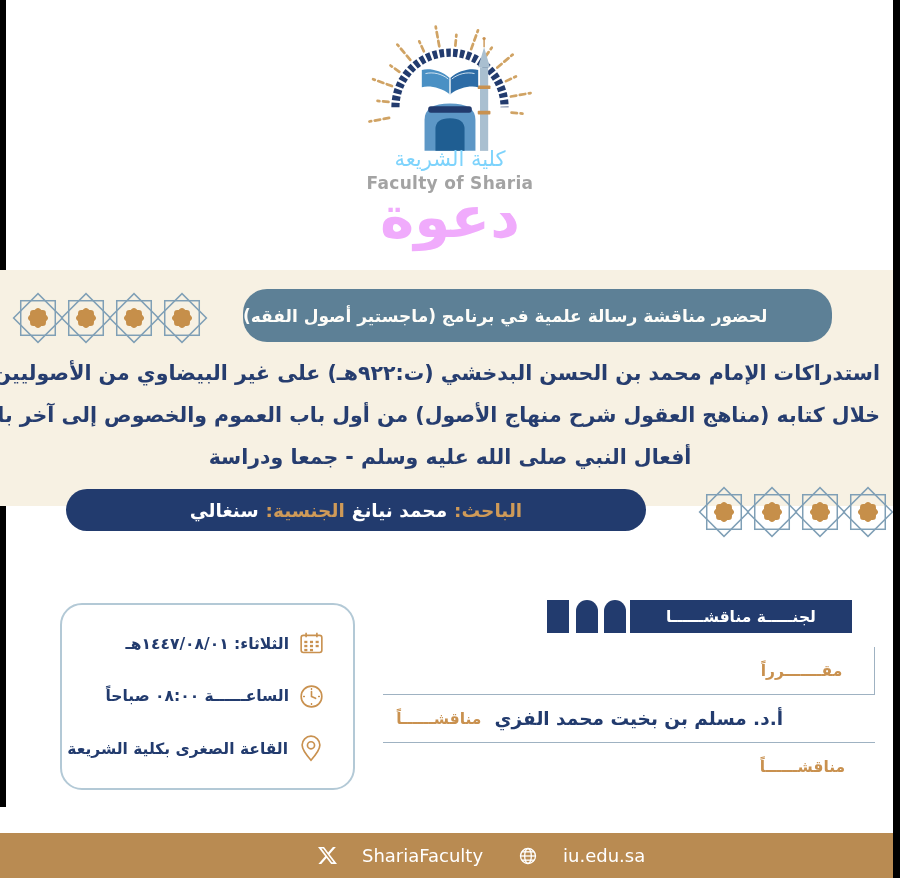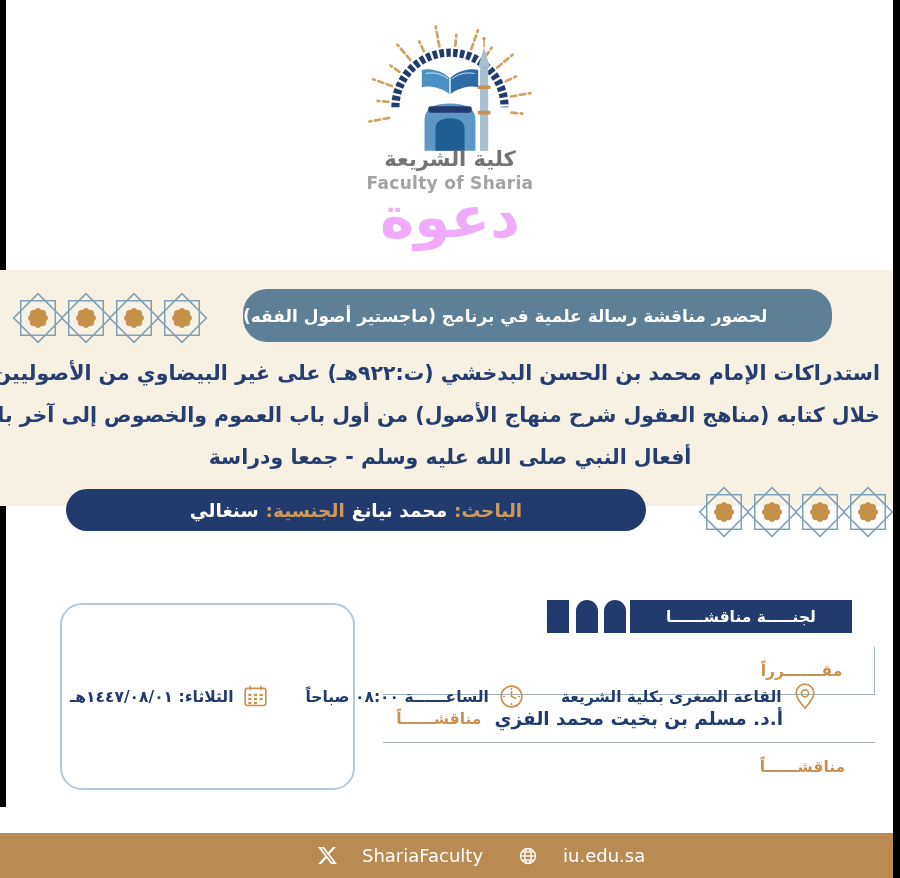--- a/index.html
+++ b/index.html
@@ -10,21 +10,21 @@
   }
   
   .poster{position:absolute;left:6px;top:0;width:887px;height:878px;background:#ffffff}
   .beige-band{position:absolute;left:0;top:270px;width:893px;height:236px;background:#f7f1e3}
   .footer-white{position:absolute;left:0;top:807px;width:893px;height:26px;background:#ffffff}
   .footer-bar{position:absolute;left:0;top:833px;width:893px;height:45px;background:#b98b52}
   .edge-right{position:absolute;right:0;top:0;width:7px;height:878px;background:#000;z-index:60}
   
   .emblem{position:absolute;left:350px;top:16px;width:200px;height:137px;z-index:10}
   .logo-ar{position:absolute;left:330px;top:147px;width:240px;text-align:center;
-    font-size:21px;font-weight:bold;color:#737373;z-index:10}
+    font-size:21px;font-weight:normal;color:#7dd3fc;z-index:10}
   .logo-en{position:absolute;left:330px;top:173px;width:240px;text-align:center;
     font-size:17px;font-weight:700;color:#a3a3a3;letter-spacing:.3px;z-index:10}
   .invite-title{position:absolute;left:320px;top:188px;width:260px;text-align:center;
     font-size:58px;line-height:1;font-weight:bold;color:#f0abfc;z-index:10}
   
   .stars{position:absolute;width:200px;height:56px;z-index:10}
   .stars-left{left:10px;top:290px}
   .stars-right{left:696px;top:484px}
   
   .subtitle-pill{position:absolute;left:243px;top:289px;width:589px;height:53px;border-radius:24px;
@@ -52,21 +52,21 @@
   .c-row{display:flex;direction:rtl;height:47px;align-items:center}
   .c-row.mid{border-bottom:1px solid #9fb2c2}
   .c-name{flex:1;display:flex;align-items:center;justify-content:center;padding-right:92px;
     color:#223b6e;font-size:18.5px;font-weight:bold;white-space:nowrap}
   .c-role{width:145px;display:flex;align-items:center;justify-content:center;
     color:#c9914f;font-size:15.5px;font-weight:bold;white-space:nowrap;height:100%}
   .c-row.r1 .c-role{border-right:1.5px solid #9fb2c2}
   
   .event-box{position:absolute;left:60px;top:603px;width:295px;height:187px;
     border:2px solid #b3c9d6;border-radius:22px;background:#fff;
-    display:flex;flex-direction:row;justify-content:space-evenly;
+    display:flex;flex-direction:column;justify-content:space-evenly;
     padding:0;box-sizing:border-box;z-index:10}
   .event-row{display:flex;direction:rtl;align-items:center;gap:9px;padding:0 28px 0 8px}
   .event-row .ico{flex:0 0 auto;display:flex;align-items:center}
   .event-row span{color:#223b6e;font-size:15.5px;font-weight:bold;white-space:nowrap}
   
   .footer-content{position:absolute;left:318px;top:833px;height:45px;display:flex;
     align-items:center;gap:25px;z-index:15}
   .footer-content span{color:#fff;font-size:18px;white-space:nowrap}
   .footer-content .ar{font-weight:bold;margin-left:32px;font-size:17.5px}
   .footer-content .globe{margin-left:10px}

